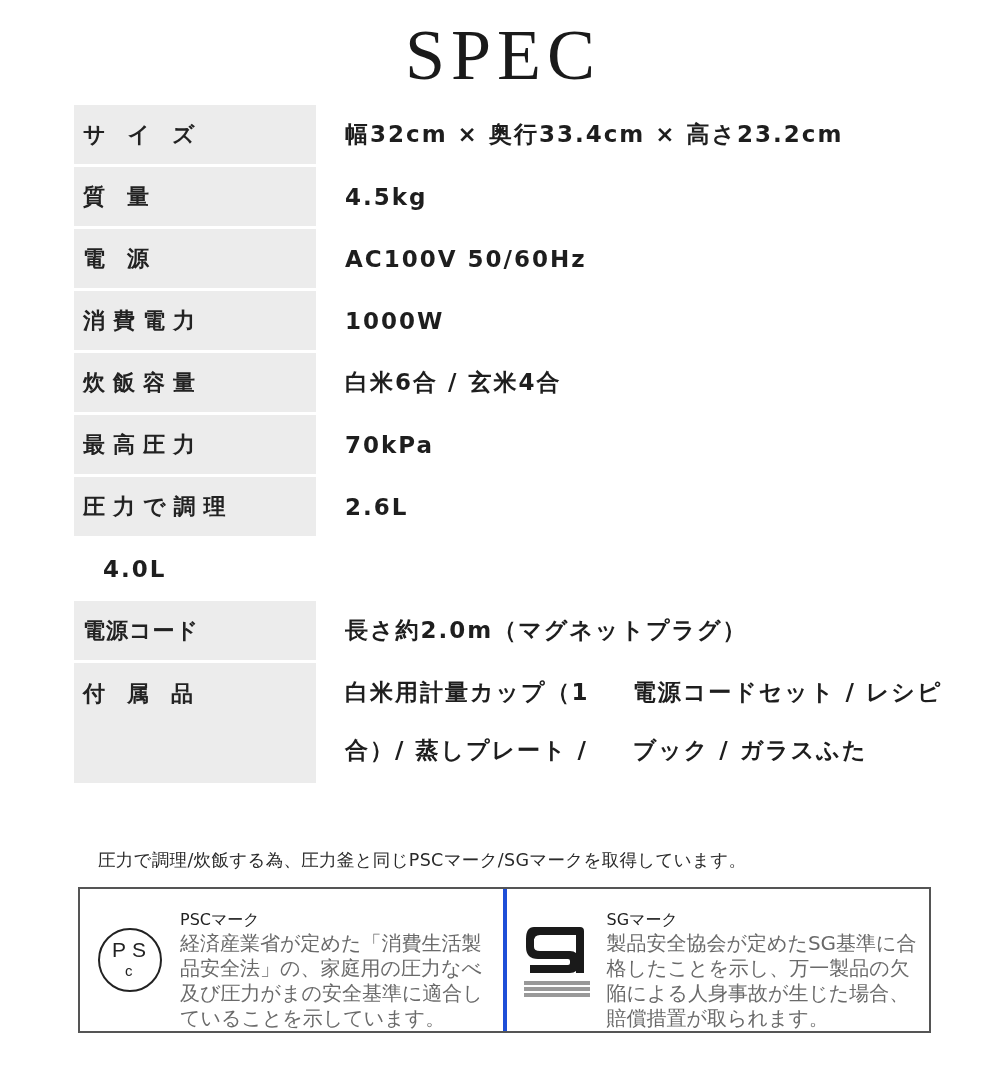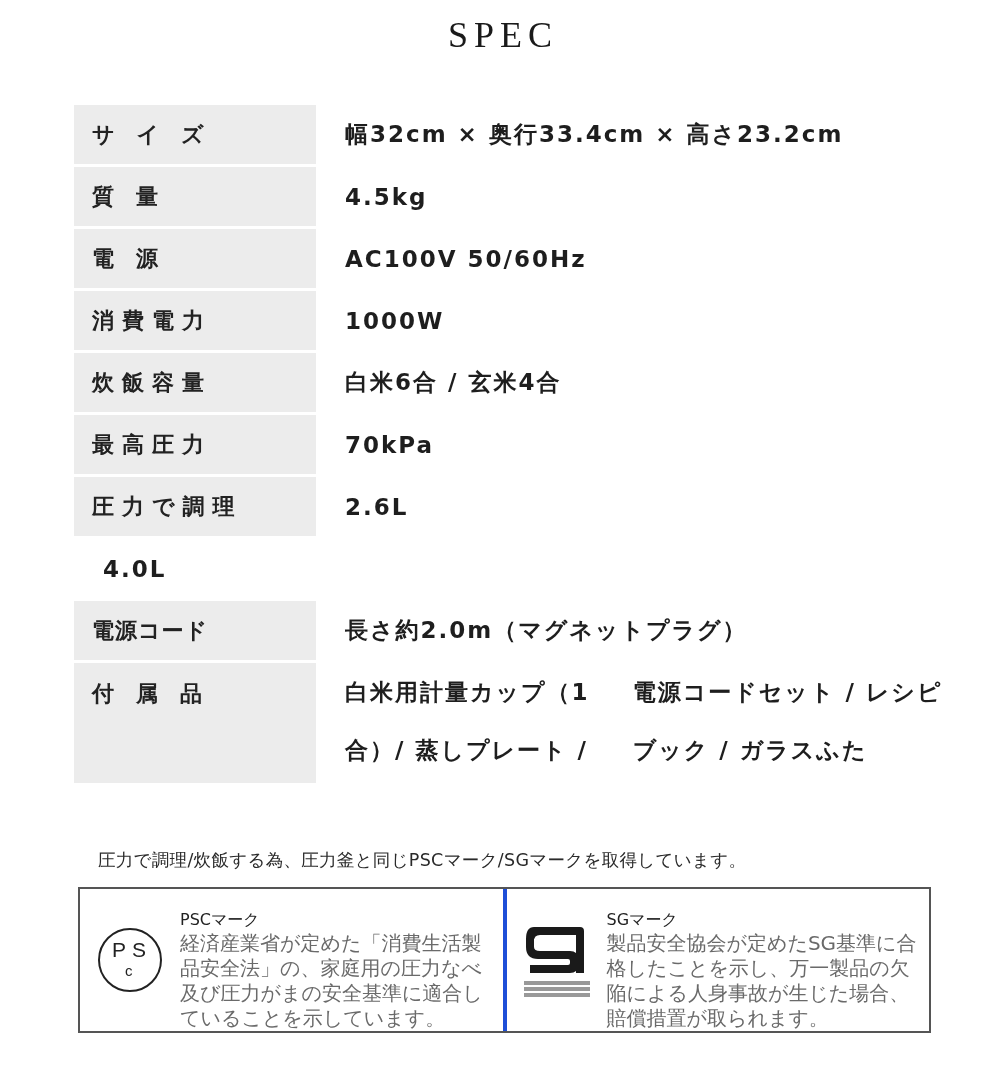--- a/index.html
+++ b/index.html
@@ -2,27 +2,27 @@
 <html><head>
 <meta charset="utf-8">
 <style>
   html, body { margin: 0; padding: 0; }
   body {
     width: 1006px; height: 1080px; background: #ffffff; position: relative;
     font-family: "DejaVu Sans", "Liberation Sans", sans-serif; color: #1e1e1e; overflow: hidden;
   }
   .title {
     position: absolute; left: 0; top: 14px; width: 1006px; text-align: center;
-    font-family: "Liberation Serif", "DejaVu Serif", serif; font-size: 36px; letter-spacing: 6px;
+    font-family: "Liberation Serif", "DejaVu Serif", serif; font-size: 72px; letter-spacing: 6px;
     color: #1a1a1a; font-weight: normal;
   }
   .spec-table { position: absolute; left: 74px; top: 105px; width: 880px; }
   .row { display: flex; margin-bottom: 3px; }
   .label {
-    width: 242px; background: #ececec; box-sizing: border-box; padding-left: 18px;
+    width: 242px; background: #ececec; box-sizing: border-box; padding-left: 9px;
     font-weight: bold; font-size: 22px; letter-spacing: 8px; color: #222;
     display: flex; align-items: center; height: 59px; flex-shrink: 0;
   }
   .label.tight { letter-spacing: 1px; }
   .label.wide { letter-spacing: 22px; }
   .value {
     padding-left: 29px; font-weight: bold; font-size: 23px; letter-spacing: 2px; color: #1e1e1e;
     display: flex; align-items: center; height: 59px;
   }
   .row.multi .label { height: 120px; align-items: flex-start; padding-top: 16px; }

